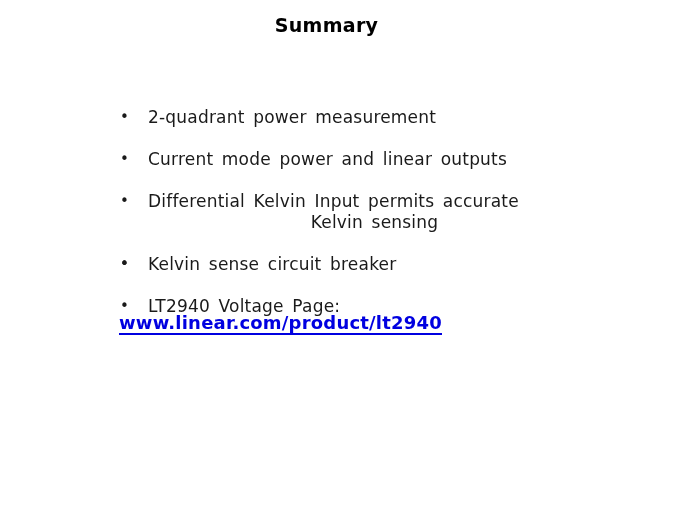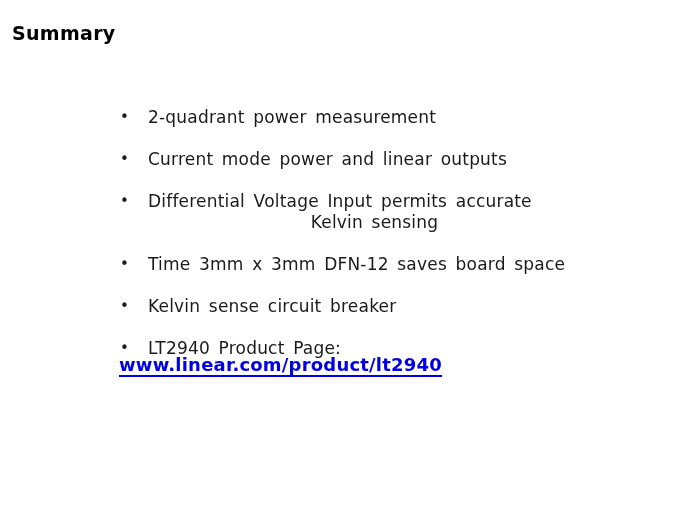--- a/index.html
+++ b/index.html
@@ -13,22 +13,22 @@
     height: 506px;
     background: var(--bg, #ffffff);
     font-family: "DejaVu Sans", sans-serif;
     overflow: hidden;
   }
   .title {
     position: absolute;
     top: 10px;
     left: 0;
     width: 645px;
-    margin: 12px;
-    text-align: left;
+    margin: 4px;
+    text-align: center;
     font-size: 19px;
     line-height: 22px;
     font-weight: bold;
     letter-spacing: 0.3px;
     color: var(--title-color, #000000);
   }
   .bullets {
     position: absolute;
     left: 119px;
     top: 107px;
@@ -92,34 +92,33 @@
       <span>2-quadrant power measurement</span>
     </li>
 
     <li>
       <span class="marker">•</span>
       <span>Current mode power and linear outputs</span>
     </li>
 
     <li>
       <span class="marker">•</span>
-      <span>Differential Voltage Input permits accurate</span>
+      <span>Differential Kelvin Input permits accurate</span>
       <span class="line2">Kelvin sensing</span>
     </li>
 
     <li>
       <span class="marker">•</span>
-      <span>Time 3mm x 3mm DFN-12 saves board space</span>
     </li>
 
     <li>
       <span class="marker">•</span>
       <span>Kelvin sense circuit breaker</span>
     </li>
 
     <li>
       <span class="marker">•</span>
-      <span>LT2940 Product Page:</span>
+      <span>LT2940 Voltage Page:</span>
       <a class="link" href="#">www.linear.com/product/lt2940</a>
     </li>
 
   </ul>
 </div>
 
 </body></html>

